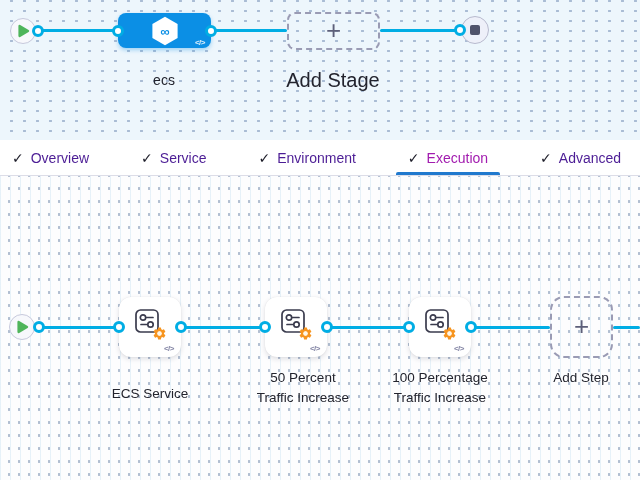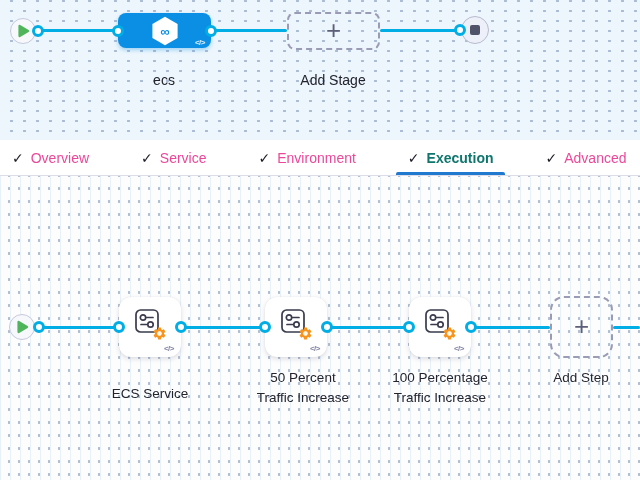--- a/index.html
+++ b/index.html
@@ -27,22 +27,22 @@
   .tabbar{
     position:absolute;left:0;top:140px;width:640px;height:36px;
     background:#fff;border-bottom:1px solid #dcdde8;box-sizing:border-box;
     display:flex;align-items:stretch;gap:28px;overflow:hidden;
   }
   .tab{
     position:relative;display:flex;align-items:center;gap:7px;
     padding:0 12px;cursor:pointer;white-space:nowrap;
   }
   .tab .check{font-size:14px;font-weight:bold;color:#1c1c28;}
-  .tab .tab-label{font-size:14px;color:#ec4899;}
-  .tab.active .tab-label{font-weight:bold;color:#0f766e;}
+  .tab .tab-label{font-size:14px;color:#4c1d95;}
+  .tab.active .tab-label{font-weight:normal;color:#a21caf;}
   .tab .underline{display:none;}
   .tab.active .underline{
     display:block;position:absolute;left:0;right:0;bottom:0;height:3px;
     background:#2079ce;border-radius:2px 2px 0 0;
   }
   
   .hline{position:absolute;height:3px;background:#00ade4;z-index:1;border-radius:2px;}
   .port{
     position:absolute;width:12px;height:12px;border-radius:50%;
     background:#fff;border:3px solid #00ade4;box-sizing:border-box;z-index:6;
@@ -110,21 +110,21 @@
     </svg>
     <span class="code-glyph">&lt;/&gt;</span>
   </div>
   <div class="port" style="left:205px;top:25px;"></div>
 
   <div class="node-label" style="left:94px;top:70px;width:140px;font-size:14px;">ecs</div>
 
   <div class="dashed-box" style="left:287px;top:12px;width:93px;height:38px;border-radius:8px;">
     <span class="plus">+</span>
   </div>
-  <div class="node-label" style="left:263px;top:70px;width:140px;font-size:14px;">Add Stage</div>
+  <div class="node-label" style="left:263px;top:70px;width:140px;font-size:20px;">Add Stage</div>
 
   <div class="port" style="left:454px;top:24px;"></div>
   <div class="round-node" style="left:461px;top:16px;width:28px;height:28px;background:#eef0f9;border-color:#b8bace;">
     <div class="stop-square"></div>
   </div>
 </div>
 
 <div class="tabbar">
   <div class="tab">
     <span class="check">✓</span>

